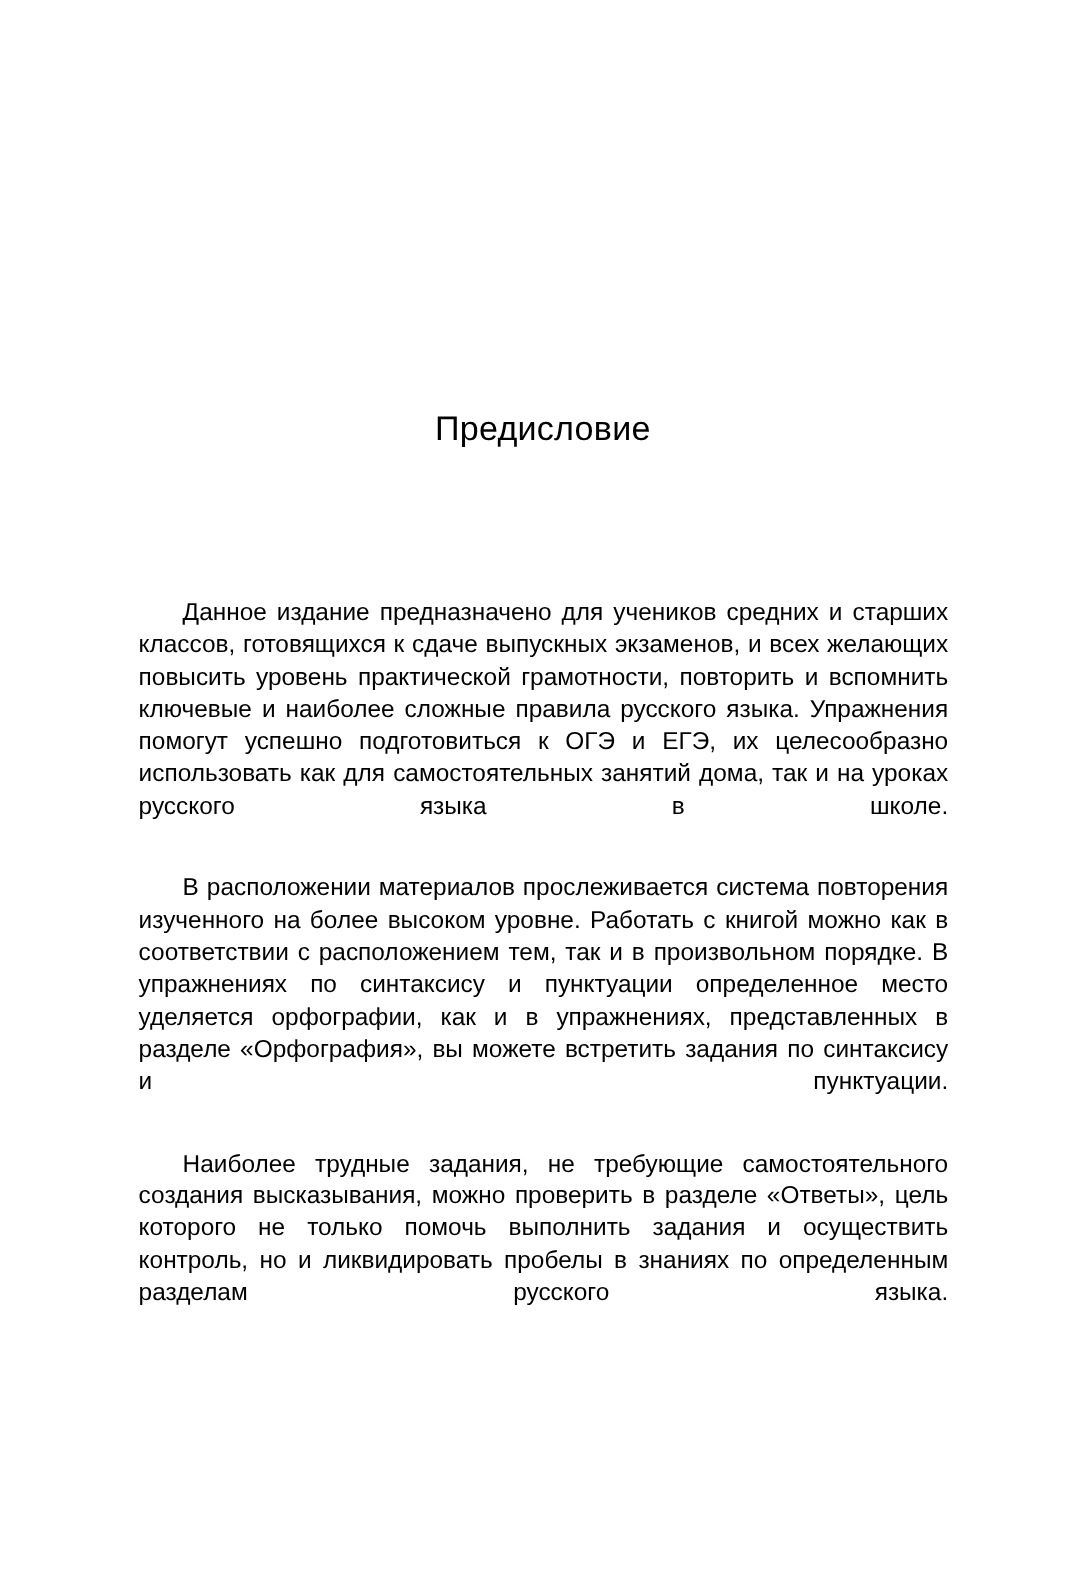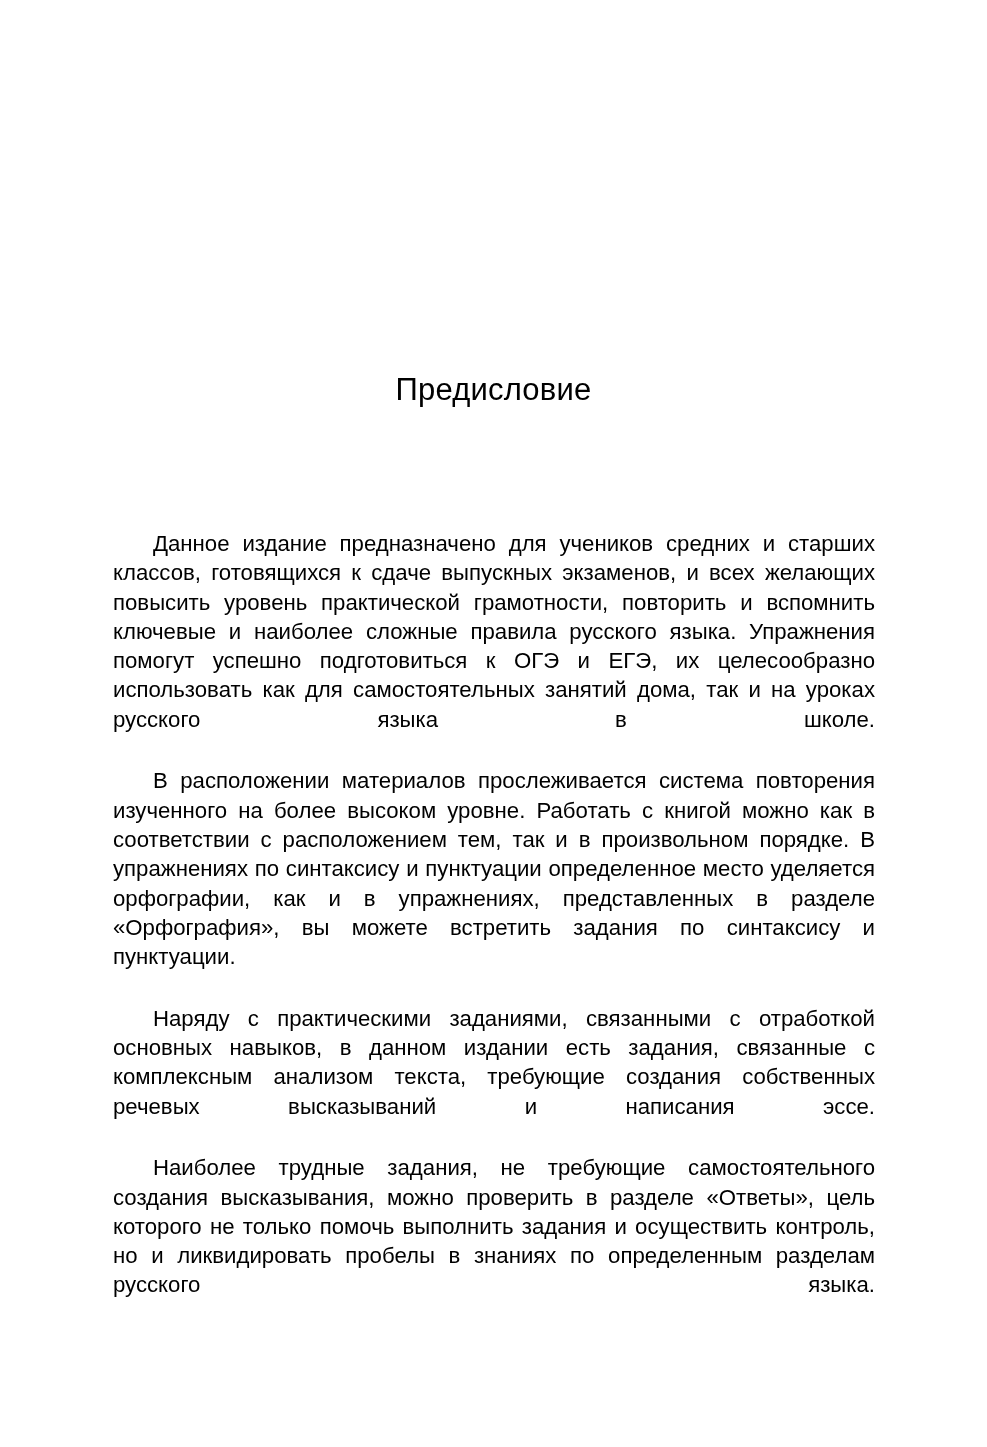--- a/index.html
+++ b/index.html
@@ -39,21 +39,21 @@
 
   
   .text-column {
     position: absolute;
     left: 110px;
     top: 526px;
     width: 768px;
   }
 
   .body-paragraph {
-    margin: 3px;
+    margin: 16px;
     font-size: 22.2px;
     line-height: 29.3px;
     text-align: justify;
     text-justify: inter-word;
     text-indent: 40px;
     color: #000000;
     hyphens: manual;
     word-spacing: 0.2px;
   }
 
@@ -68,17 +68,16 @@
 </head>
 <body>
 
 <div class="page">
 
   <h1 class="page-heading">Предисловие</h1>
 
   <div class="text-column">
     <p class="body-paragraph">Данное издание предназначено для учеников средних и старших классов, готовящихся к сдаче выпускных экзаменов, и всех желающих повысить уровень практической грамотности, повторить и вспомнить ключевые и наиболее сложные правила русского языка. Упражнения помогут успешно подготовиться к ОГЭ и ЕГЭ, их целесообразно использовать как для самостоятельных занятий дома, так и на уроках русского языка в школе.</p>
     <p class="body-paragraph">В расположении материалов прослеживается система повторения изученного на более высоком уровне. Работать с книгой можно как в соответствии с расположением тем, так и в произвольном порядке. В упражнениях по синтаксису и пунктуации определенное место уделяется орфографии, как и в упражнениях, представленных в разделе «Орфография», вы можете встретить задания по синтаксису и пунктуации.</p>
-    <p class="body-paragraph">Наряду с практическими заданиями, связанными с отработкой основных навыков, в данном издании есть задания, связанные с комплексным анализом текста, требующие создания собственных речевых высказываний и написания эссе.</p>
     <p class="body-paragraph">Наиболее трудные задания, не требующие самостоятельного создания высказывания, можно проверить в разделе «Ответы», цель которого не только помочь выполнить задания и осуществить контроль, но и ликвидировать пробелы в знаниях по определенным разделам русского языка.</p>
   </div>
 
 </div>
 
 </body></html>

